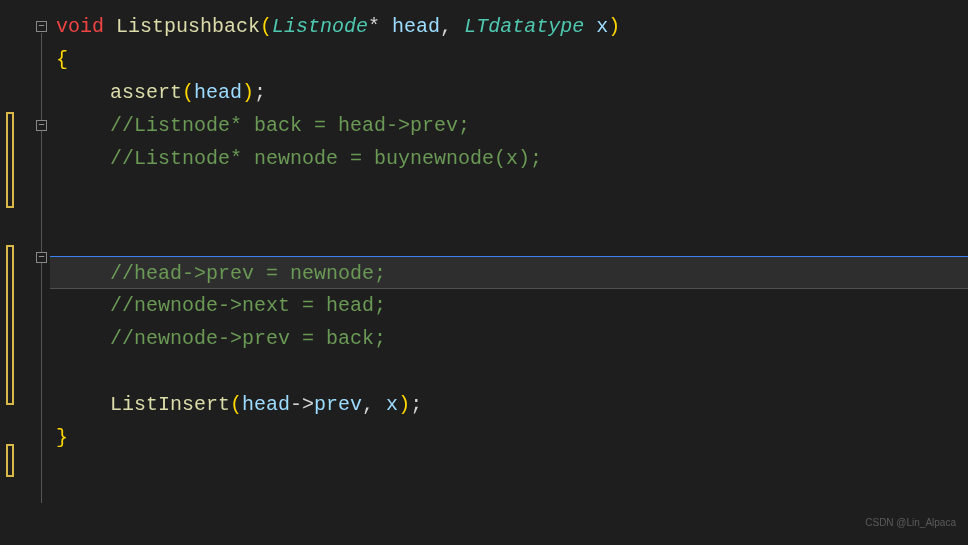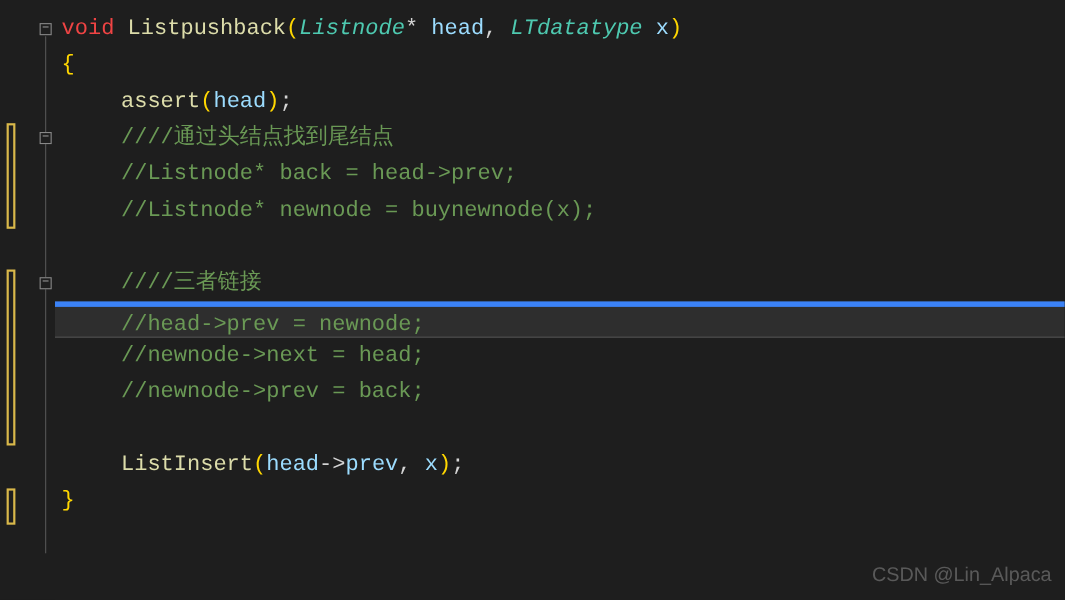--- a/index.html
+++ b/index.html
@@ -64,63 +64,62 @@
       padding-top: 10px;
       position: relative;
     }
     .line {
       height: 33px;
       padding-left: 6px;
       white-space: pre;
     }
     .highlight-line {
       background: rgba(120, 120, 120, 0.18);
-      border-top: 5px solid #3b82f6;
+      border-top: 1px solid #3b82f6;
       border-bottom: 1px solid #505050;
+      margin-top: 48px;
     }
     .indent1 { padding-left: 6px; }
     .indent2 { padding-left: 60px; }
     .kw { color: #ef4444; }
     .type { color: #4ec9b0; font-style: italic; }
     .func { color: #dcdcaa; }
     .param { color: #9cdcfe; }
     .comment { color: #6a9955; }
     .punct { color: #d4d4d4; }
     .paren { color: #ffd700; }
     .watermark {
       position: absolute;
       bottom: 6px;
       right: 12px;
       color: rgba(200,200,200,0.35);
-      font-size: 18px;
+      font-size: 10px;
       font-family: sans-serif;
     }
   </style>
 </head>
 <body>
 
 <div class="editor">
   <div class="gutter">
     <div class="fold-marker" style="top:21px;"></div>
     <div class="fold-line" style="top:33px; height:470px;"></div>
     <div class="change-bar" style="top:112px; height:96px;"></div>
     <div class="fold-marker" style="top:120px;"></div>
     <div class="change-bar" style="top:245px; height:160px;"></div>
     <div class="fold-marker" style="top:252px;"></div>
     <div class="change-bar" style="top:444px; height:33px;"></div>
   </div>
   <div class="code-area">
     <div class="line indent1"><span class="kw">void</span><span class="func"> Listpushback</span><span class="paren">(</span><span class="type">Listnode</span><span class="punct">* </span><span class="param">head</span><span class="punct">, </span><span class="type">LTdatatype</span><span> </span><span class="param">x</span><span class="paren">)</span></div>
     <div class="line indent1"><span class="paren">{</span></div>
     <div class="line indent2"><span class="func">assert</span><span class="paren">(</span><span class="param">head</span><span class="paren">)</span><span class="punct">;</span></div>
-    <div class="line indent2"><span class="comment">////通过头结点找到尾结点</span></div>
     <div class="line indent2"><span class="comment">//Listnode* back = head-&gt;prev;</span></div>
     <div class="line indent2"><span class="comment">//Listnode* newnode = buynewnode(x);</span></div>
     <div class="line indent2"><span></span></div>
-    <div class="line indent2"><span class="comment">////三者链接</span></div>
     <div class="line indent2 highlight-line"><span class="comment">//head-&gt;prev = newnode;</span></div>
     <div class="line indent2"><span class="comment">//newnode-&gt;next = head;</span></div>
     <div class="line indent2"><span class="comment">//newnode-&gt;prev = back;</span></div>
     <div class="line indent2"><span></span></div>
     <div class="line indent2"><span class="func">ListInsert</span><span class="paren">(</span><span class="param">head</span><span class="punct">-&gt;</span><span class="param">prev</span><span class="punct">, </span><span class="param">x</span><span class="paren">)</span><span class="punct">;</span></div>
     <div class="line indent1"><span class="paren">}</span></div>
   </div>
 </div>
 
 <div class="watermark">CSDN @Lin_Alpaca</div>

